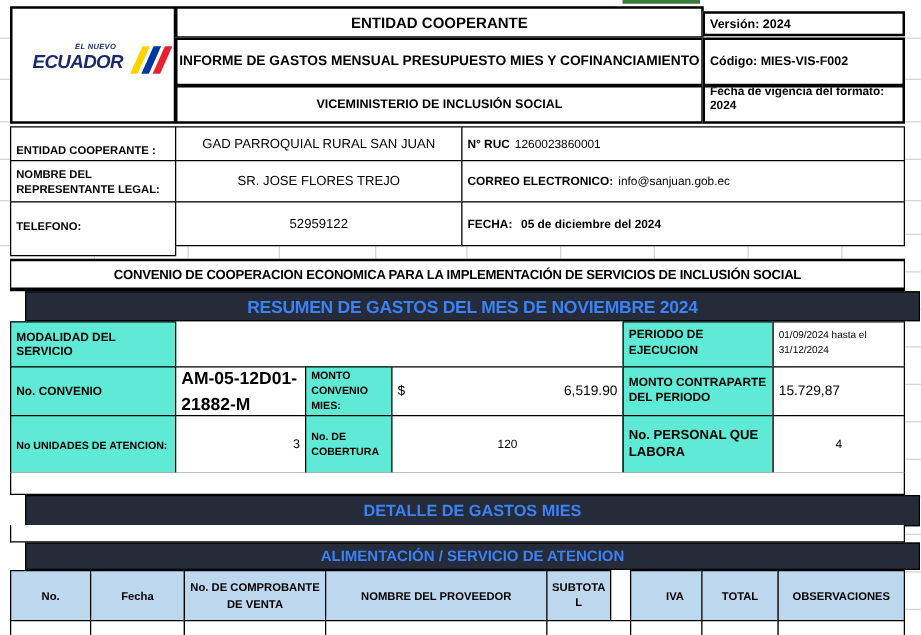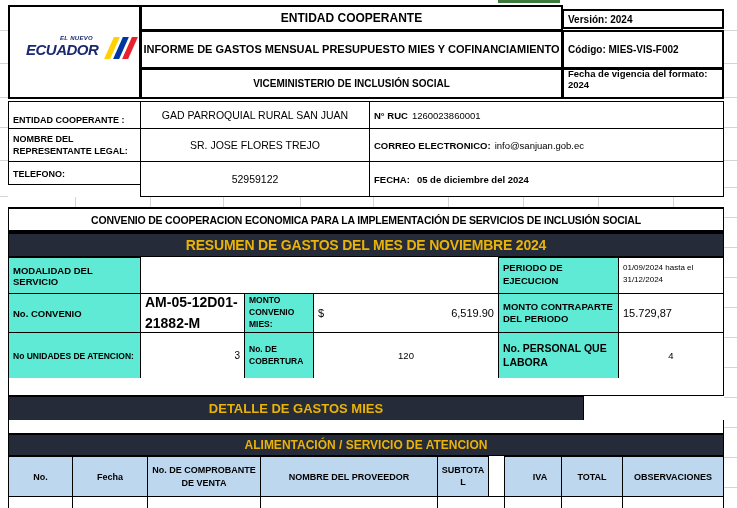--- a/index.html
+++ b/index.html
@@ -4,21 +4,21 @@
 <style>
   html,body{margin:0;padding:0;background:#fff;}
   #canvas{
     position:relative;width:737px;height:508px;background:#ffffff;
     font-family:"Liberation Sans","DejaVu Sans",sans-serif;color:#000;
     overflow:hidden;
   }
   .cell{position:absolute;box-sizing:border-box;border:1px solid #000;display:flex;align-items:center;overflow:hidden;background:#fff;}
   .gray{background:#5eead4;}
   .blue{background:#bdd7ee;}
-  .band-dark{background:#252b38;color:#eab308;font-weight:bold;justify-content:center;border:1px solid #000;}
+  .band-dark{background:#252b38;color:#3b82f6;font-weight:bold;justify-content:center;border:1px solid #000;margin-left:12px;}
   .center{justify-content:center;text-align:center;}
   .bold{font-weight:bold;}
   .pad{padding:2px 4px;}
   .gridline-v{position:absolute;width:1px;background:#d4d4d4;}
   .gridline-h{position:absolute;height:1px;background:#d4d4d4;}
   
   .logo-wrap{position:absolute;left:30px;top:38px;width:105px;height:32px;}
   .logo-top{position:absolute;left:34px;top:0;font-size:6px;font-weight:bold;font-style:italic;color:#1b2a6e;letter-spacing:.3px;}
   .logo-main{position:absolute;left:0;top:6px;font-size:15px;font-weight:bold;font-style:italic;color:#1b2a6e;letter-spacing:-.5px;}
   .stripe{position:absolute;top:2px;width:6px;height:22px;transform:skewX(-24deg);}
@@ -91,21 +91,21 @@
     <span style="margin-left:4px">1260023860001</span>
   </div>
 
   <div class="cell bold pad" style="left:8px;top:128px;width:133px;height:34px;font-size:9px;line-height:1.35">NOMBRE DEL REPRESENTANTE LEGAL:</div>
   <div class="cell center" style="left:140px;top:128px;width:230px;height:34px;font-size:10.5px">SR. JOSE FLORES TREJO</div>
   <div class="cell pad" style="left:369px;top:128px;width:355px;height:34px;font-size:9.5px">
     <span class="bold">CORREO ELECTRONICO:</span>
     <span style="margin-left:4px">info@sanjuan.gob.ec</span>
   </div>
 
-  <div class="cell bold pad" style="left:8px;top:161px;width:133px;height:24px;font-size:9px;align-items:flex-end;padding-bottom:5px">TELEFONO:</div>
+  <div class="cell bold pad" style="left:8px;top:161px;width:133px;height:44px;font-size:9px;align-items:flex-end;padding-bottom:18px">TELEFONO:</div>
   <div class="cell center" style="left:140px;top:161px;width:230px;height:36px;font-size:10.5px">52959122</div>
   <div class="cell pad bold" style="left:369px;top:161px;width:355px;height:36px;font-size:9.5px">
     <span>FECHA:</span>
     <span style="margin-left:7px">05 de diciembre del 2024</span>
   </div>
 
   <div class="cell center bold" style="left:8px;top:207px;width:716px;height:26px;font-size:10.5px;border-top-width:2px;border-bottom-width:3px;letter-spacing:-.2px">CONVENIO DE COOPERACION ECONOMICA PARA LA IMPLEMENTACIÓN DE SERVICIOS DE INCLUSIÓN SOCIAL</div>
 
   <div class="cell band-dark" style="left:8px;top:233px;width:716px;height:24px;font-size:14px;letter-spacing:-.2px">RESUMEN DE GASTOS  DEL MES DE NOVIEMBRE 2024</div>
 
@@ -125,21 +125,21 @@
 
   <div class="cell gray bold pad" style="left:8px;top:332px;width:133px;height:47px;font-size:8.5px">No UNIDADES DE ATENCION:</div>
   <div class="cell pad" style="left:140px;top:332px;width:105px;height:47px;font-size:10px;justify-content:flex-end">3</div>
   <div class="cell gray bold pad" style="left:244px;top:332px;width:70px;height:47px;font-size:8.5px;line-height:1.4">No. DE COBERTURA</div>
   <div class="cell center" style="left:313px;top:332px;width:186px;height:47px;font-size:9.5px">120</div>
   <div class="cell gray bold pad" style="left:498px;top:332px;width:121px;height:47px;font-size:10.5px;line-height:1.25">No. PERSONAL QUE LABORA</div>
   <div class="cell center" style="left:618px;top:332px;width:106px;height:47px;font-size:9.5px">4</div>
 
   <div class="cell" style="left:8px;top:378px;width:716px;height:18px;border-top:none"></div>
 
-  <div class="cell band-dark" style="left:8px;top:396px;width:576px;height:25px;font-size:13px">DETALLE DE GASTOS  MIES</div>
+  <div class="cell band-dark" style="left:8px;top:396px;width:716px;height:25px;font-size:13px">DETALLE DE GASTOS  MIES</div>
 
   <div class="cell" style="left:8px;top:420px;width:716px;height:14px;border-top:none"></div>
 
   <div class="cell band-dark" style="left:8px;top:434px;width:716px;height:22px;font-size:12px">ALIMENTACIÓN / SERVICIO DE ATENCION</div>
 
   <div class="cell blue center bold" style="left:8px;top:456px;width:65px;height:41px;font-size:9px">No.</div>
   <div class="cell blue center bold" style="left:72px;top:456px;width:76px;height:41px;font-size:9px">Fecha</div>
   <div class="cell blue center bold" style="left:147px;top:456px;width:114px;height:41px;font-size:9px;line-height:1.35">No. DE COMPROBANTE DE VENTA</div>
   <div class="cell blue center bold" style="left:260px;top:456px;width:178px;height:41px;font-size:9px">NOMBRE DEL PROVEEDOR</div>
   <div class="cell blue center bold" style="left:437px;top:456px;width:52px;height:41px;font-size:9px">

